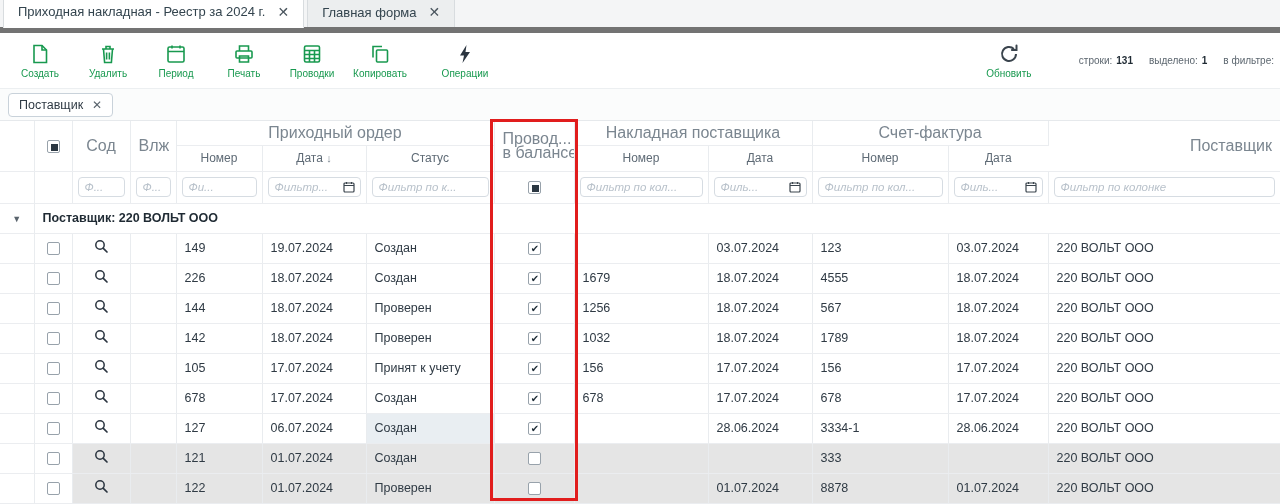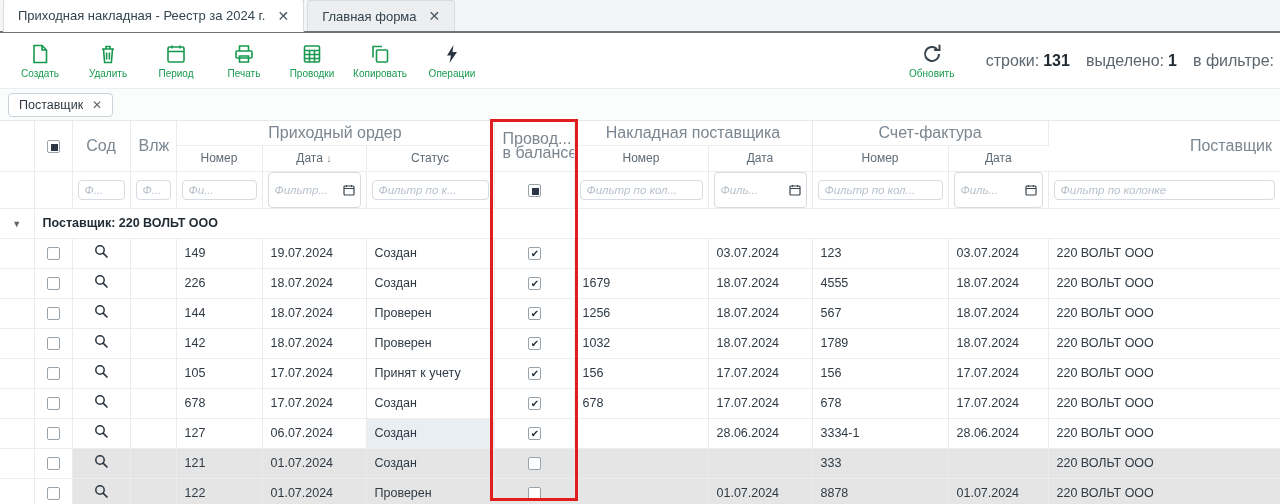--- a/index.html
+++ b/index.html
@@ -1,34 +1,34 @@
 <!DOCTYPE html>
 <html><head>
 <meta charset="utf-8">
 <style>
   *{margin:0;padding:0;box-sizing:border-box}
   html,body{width:1280px;height:504px;overflow:hidden}
   body{font-family:"Liberation Sans","DejaVu Sans",sans-serif;background:#fff;position:relative;color:#2f3a44}
 
   
-  .tabbar{height:33px;background:#f4f5f6;border-bottom:2px solid #737373;display:flex;align-items:flex-end;padding-left:3px}
+  .tabbar{height:33px;background:#f4f5f6;border-bottom:6px solid #737373;display:flex;align-items:flex-end;padding-left:3px}
   .tab{height:31px;display:flex;align-items:center;gap:12px;padding:0 14px;font-size:13px;color:#33444e;
        border:1px solid #d8dcdf;border-bottom:none;background:#eceeef;border-radius:3px 3px 0 0;margin-right:3px;cursor:pointer}
   .tab.active{background:#fff;margin-bottom:-1px;height:33px;border-bottom:1px solid #fff}
   .tab .x{color:#4a555e;font-size:14px;line-height:1}
 
   
   .toolbar{height:56px;display:flex;align-items:center;padding:0 4px 0 10px;background:#fff;border-bottom:1px solid #eceff1}
   .tool{display:flex;flex-direction:column;align-items:center;justify-content:center;gap:3px;min-width:60px;margin-right:8px;cursor:pointer}
   .tool .tlabel{font-size:10px;color:#18994f;white-space:nowrap}
   .ticon{height:23px;display:flex;align-items:flex-end}
   .ticon svg{display:block}
-  .tool.ops{margin-left:4px}
+  .tool.ops{margin-left:17px}
   .toolbar-right{margin-left:auto;display:flex;align-items:center;gap:24px}
-  .stats{display:flex;align-items:center;gap:16px;font-size:16px;color:#5c666f;white-space:nowrap;padding-right:2px}
+  .stats{display:flex;align-items:center;gap:16px;font-size:10px;color:#5c666f;white-space:nowrap;padding-right:2px}
   .stats b{color:#1f2a33;font-weight:bold;margin-left:4px}
   .stat{display:flex;align-items:center}
 
   
   .chiprow{height:32px;background:#fbfcfc;border-bottom:1px solid #e6e9ec;display:flex;align-items:center;padding:0 8px}
   .chip{display:inline-flex;align-items:center;gap:9px;border:1px solid #c9d2da;border-radius:4px;background:#fff;
         padding:4px 10px;font-size:12.5px;color:#2f3a44;cursor:pointer}
   .chip .x{color:#5a646d;font-size:12px;line-height:1}
 
   
@@ -52,21 +52,21 @@
 
   
   .cb{display:inline-block;width:13px;height:13px;border:1px solid #98a2ab;border-radius:2px;background:#fff;position:relative;vertical-align:middle;cursor:pointer}
   .cb.checked::after{content:"\2714";position:absolute;left:0;top:-1px;width:13px;text-align:center;font-size:10px;color:#1d2b36;font-weight:bold;line-height:13px}
   .cb.filled::after{content:"";position:absolute;left:3px;top:3px;width:7px;height:7px;background:#2b3742}
 
   
   .flt{width:100%;height:20px;border:1px solid #d6dce2;border-radius:4px;font-style:italic;font-size:11.5px;color:#333;
        padding:0 6px;background:#fff;font-family:inherit;outline:none}
   .flt::placeholder{color:#b9c2cb;font-style:italic}
-  .dflt{display:flex;align-items:center;height:36px;border:1px solid #d6dce2;border-radius:4px;background:#fff;padding:0 5px 0 6px;gap:10px}
+  .dflt{display:flex;align-items:center;height:20px;border:1px solid #d6dce2;border-radius:4px;background:#fff;padding:0 5px 0 6px;gap:10px}
   .dflt input{border:none;outline:none;flex:1;min-width:0;font-style:italic;font-size:11.5px;font-family:inherit;padding:0;background:transparent}
   .dflt input::placeholder{color:#b9c2cb;font-style:italic}
   .cal-icon{display:flex;cursor:pointer}
 
   
   .red-box{position:absolute;left:490px;top:119px;width:88px;height:382px;border:3px solid #e11d1d;pointer-events:none;z-index:50}
 </style>
 </head>
 <body>
 
@@ -139,21 +139,21 @@
   <div class="tool ops">
     <span class="ticon">
       <svg width="20" height="22" viewBox="0 0 20 22">
           <path d="M11.5 2L5 12.5h4L7.5 20 15 9h-4.5z" fill="#2b3540"></path>
         </svg>
     </span>
     <span class="tlabel">Операции</span>
   </div>
 
   <div class="toolbar-right">
-    <div class="tool" style="margin-right:0">
+    <div class="tool" style="margin-right:16px">
       <span class="ticon">
         <svg width="22" height="22" viewBox="0 0 22 22" fill="none" stroke="#3a444d" stroke-width="2">
             <path d="M18 11a7 7 0 1 1-2.1-5"></path>
             <path d="M18.5 2.5v4.6h-4.6" stroke-linecap="round"></path>
           </svg>
       </span>
       <span class="tlabel">Обновить</span>
     </div>
     <div class="stats">
       <span class="stat">

